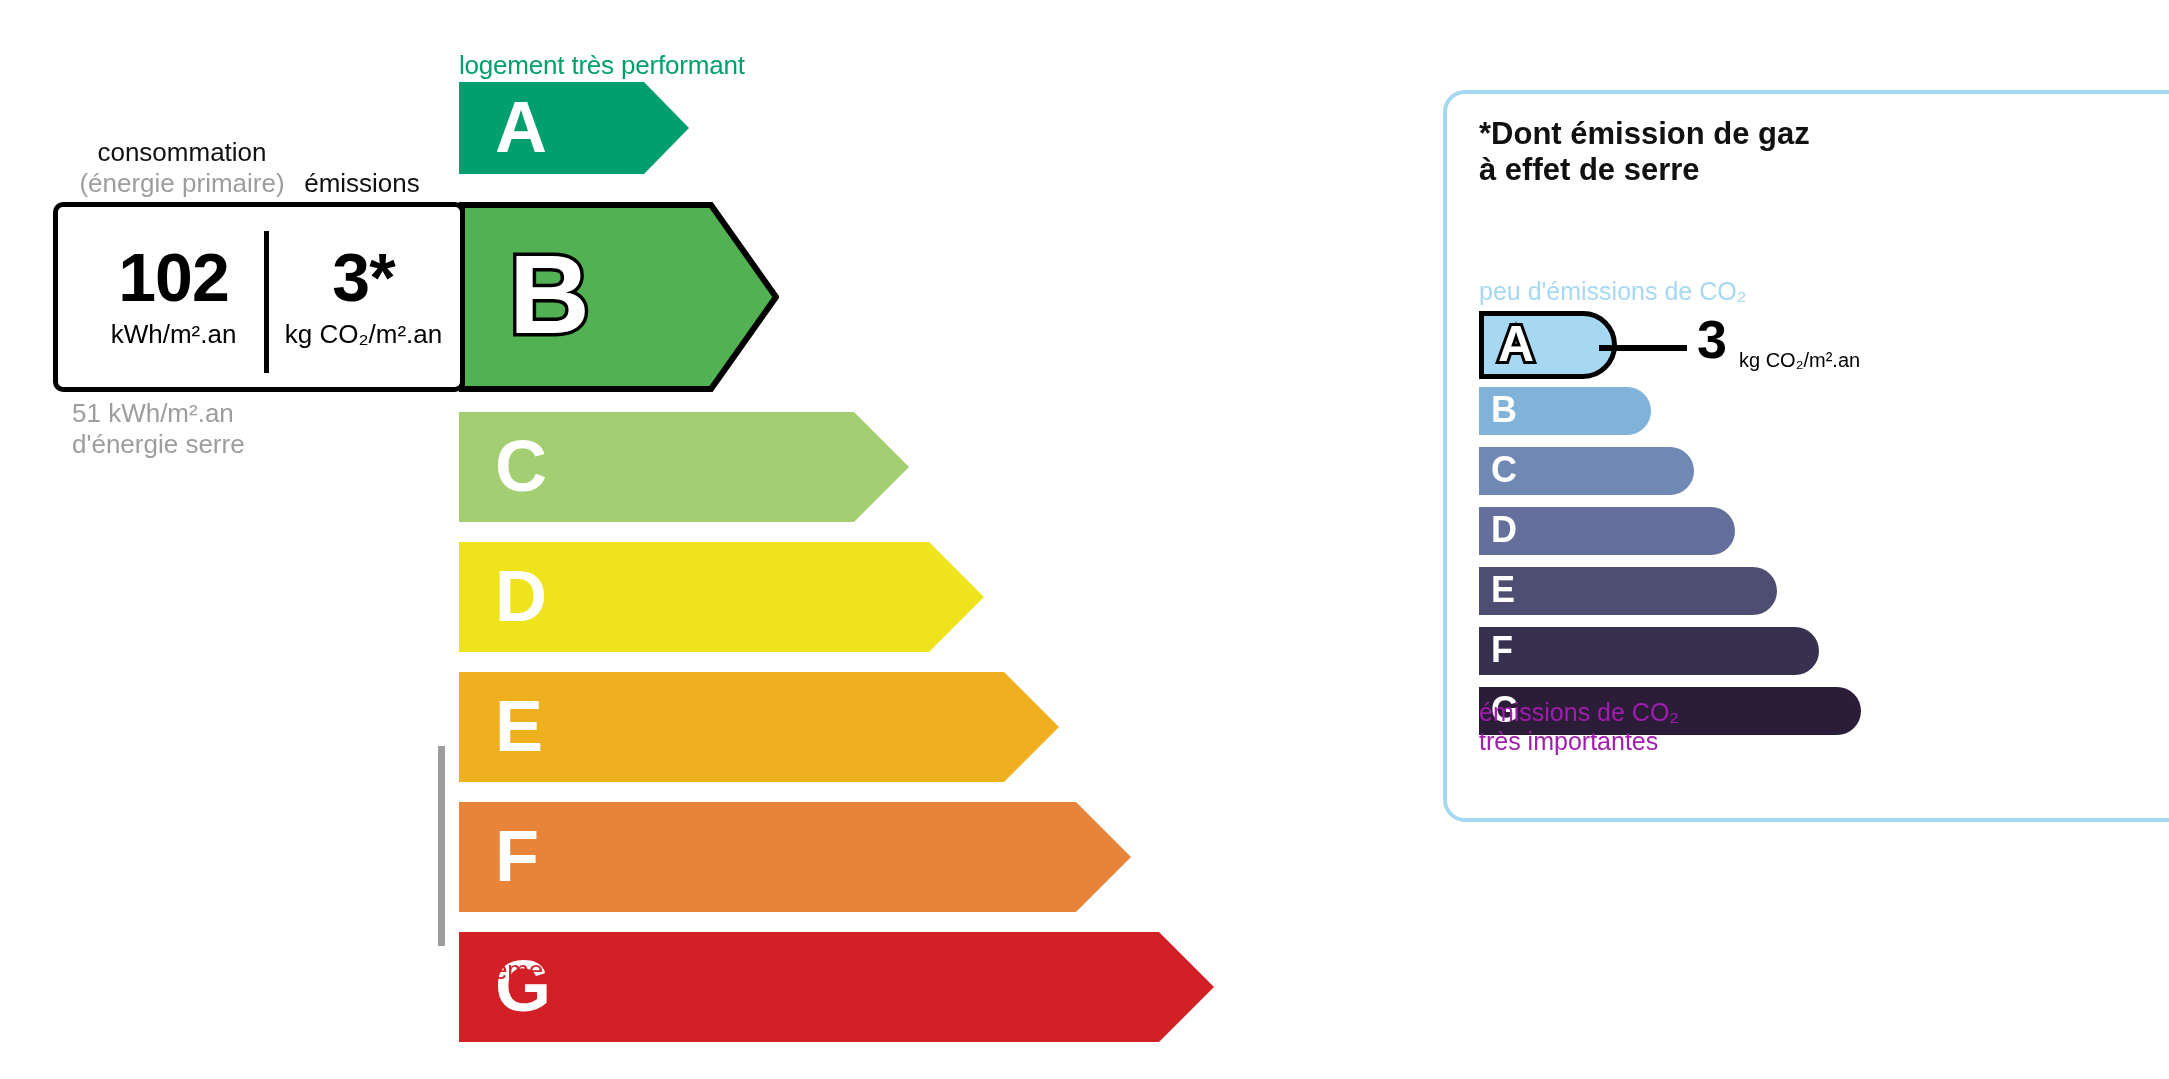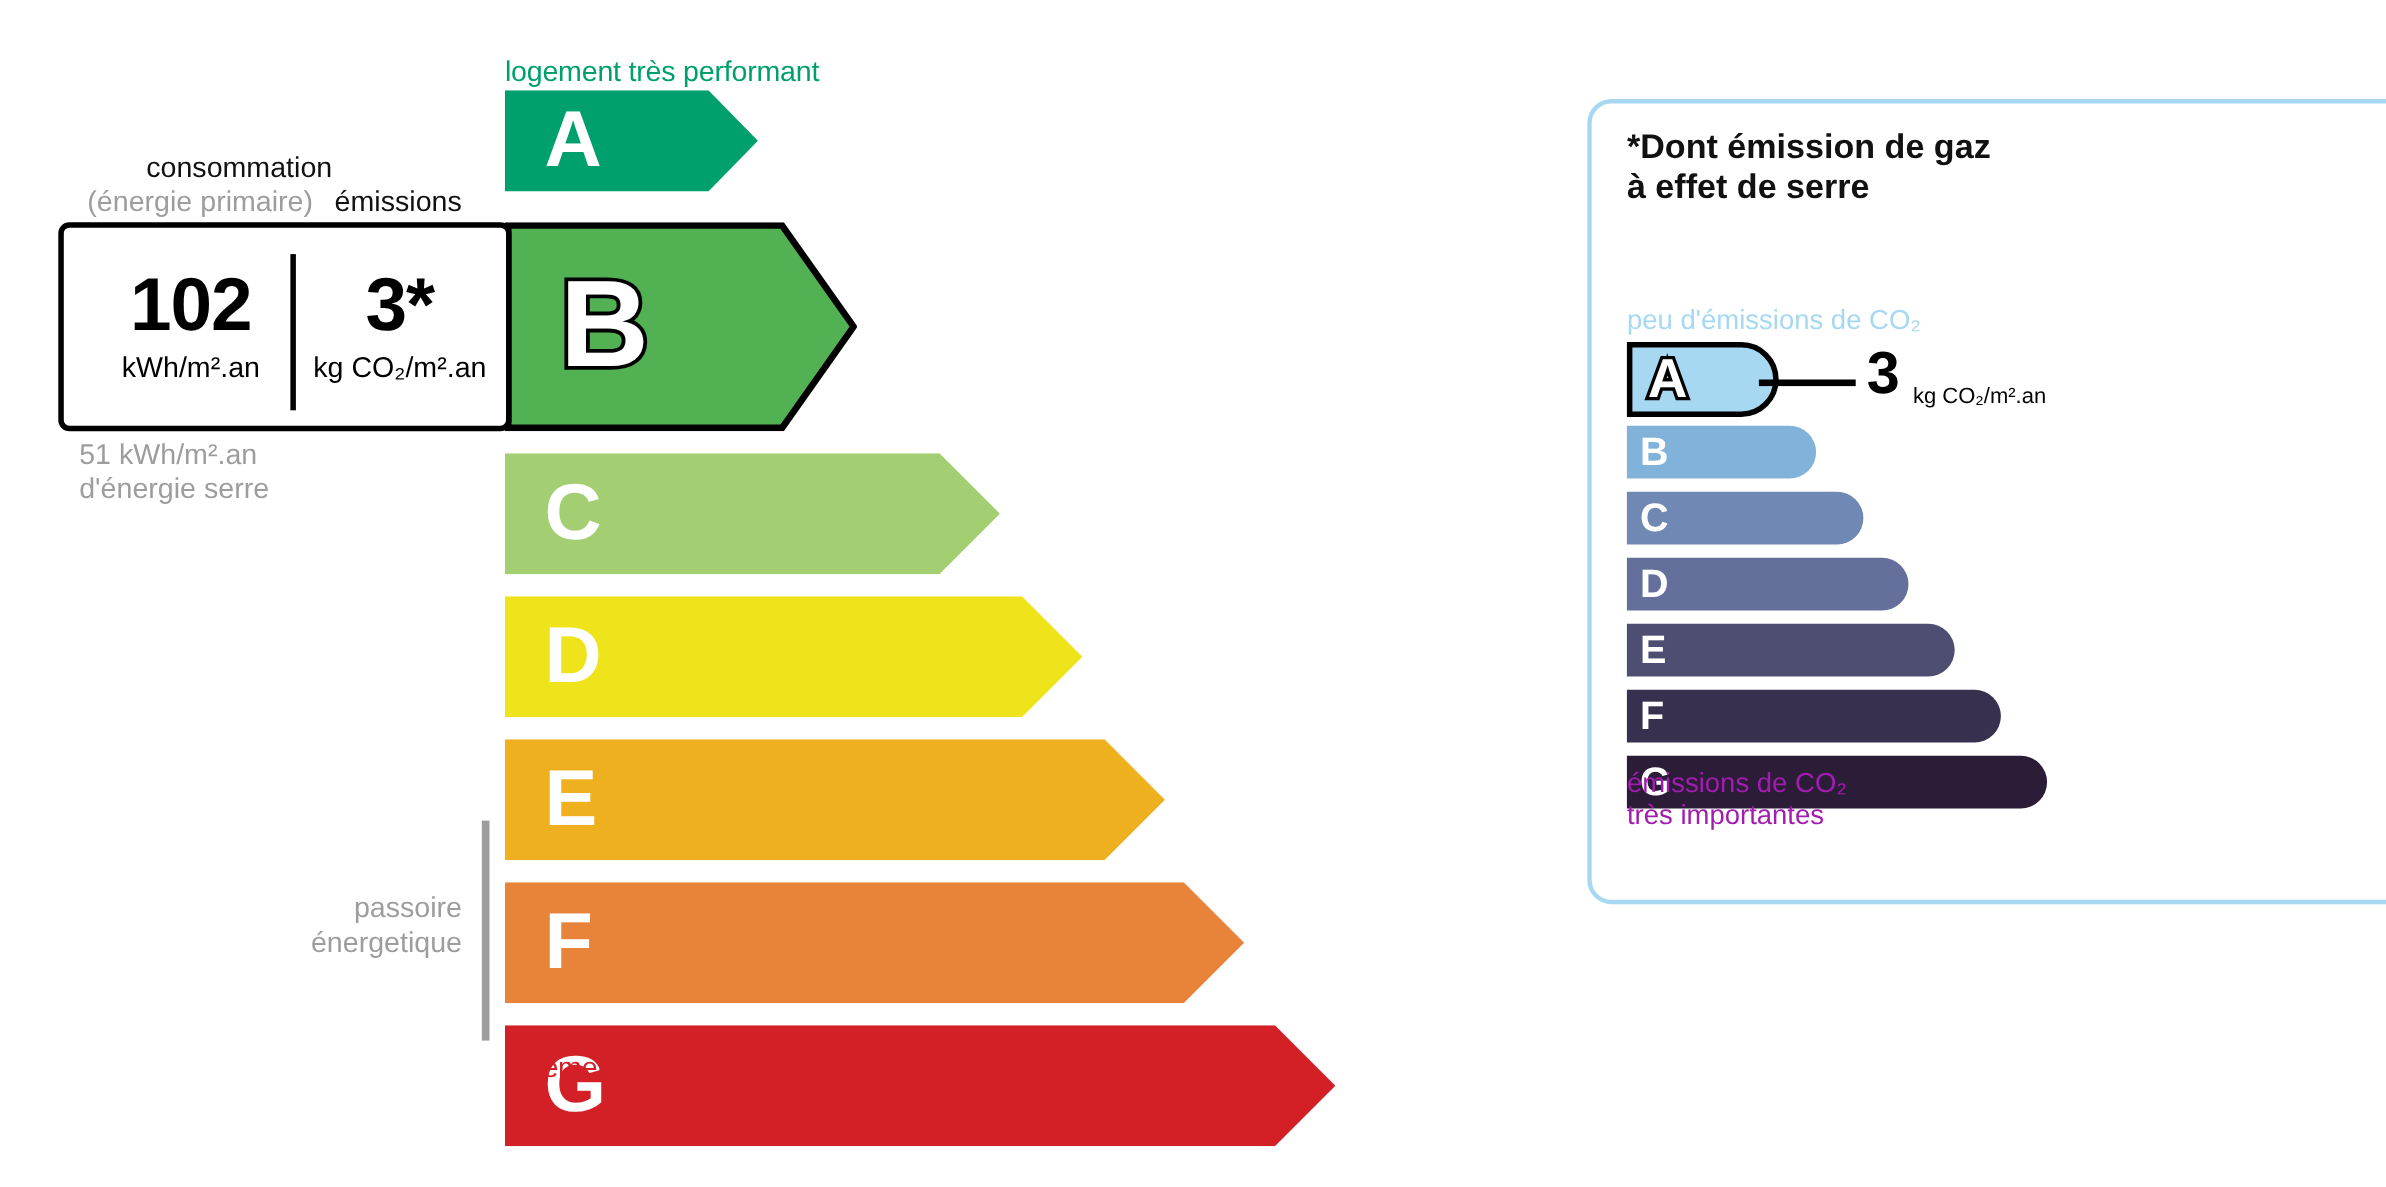--- a/index.html
+++ b/index.html
@@ -35,21 +35,21 @@
     white-space: nowrap;
     letter-spacing: -0.2px;
   }
 
   
   #hdr-consommation {
     position: absolute;
     left: 62px;
     top: 137px;
     width: 240px;
-    text-align: right;
+    text-align: center;
     font-size: 26px;
     color: #111111;
     white-space: nowrap;
   }
   #hdr-energie-primaire {
     position: absolute;
     left: 42px;
     top: 168px;
     width: 280px;
     text-align: center;
@@ -351,24 +351,20 @@
       </div>
       <div class="band" style="top: 850px; width: 755px; height: 110px;">
         <svg width="755" height="110" viewBox="0 0 755 110" style="display: block;">
           <polygon points="0,0 700,0 755,55 700,110 0,110" fill="#d32027"></polygon>
         </svg>
         <div class="band-letter">G</div>
       </div>
     </div>
 
   <div id="passoire-bar"></div>
-  <div id="passoire-label">
-    <div>passoire</div>
-    <div>énergetique</div>
-  </div>
 
   <div id="bottom-caption">logement extrêmement consommateur d'énergie</div>
 </div>
 
 <div id="ges-panel">
   <div id="ges-title">
     <div>*Dont émission de gaz</div>
     <div>à effet de serre</div>
   </div>
 

